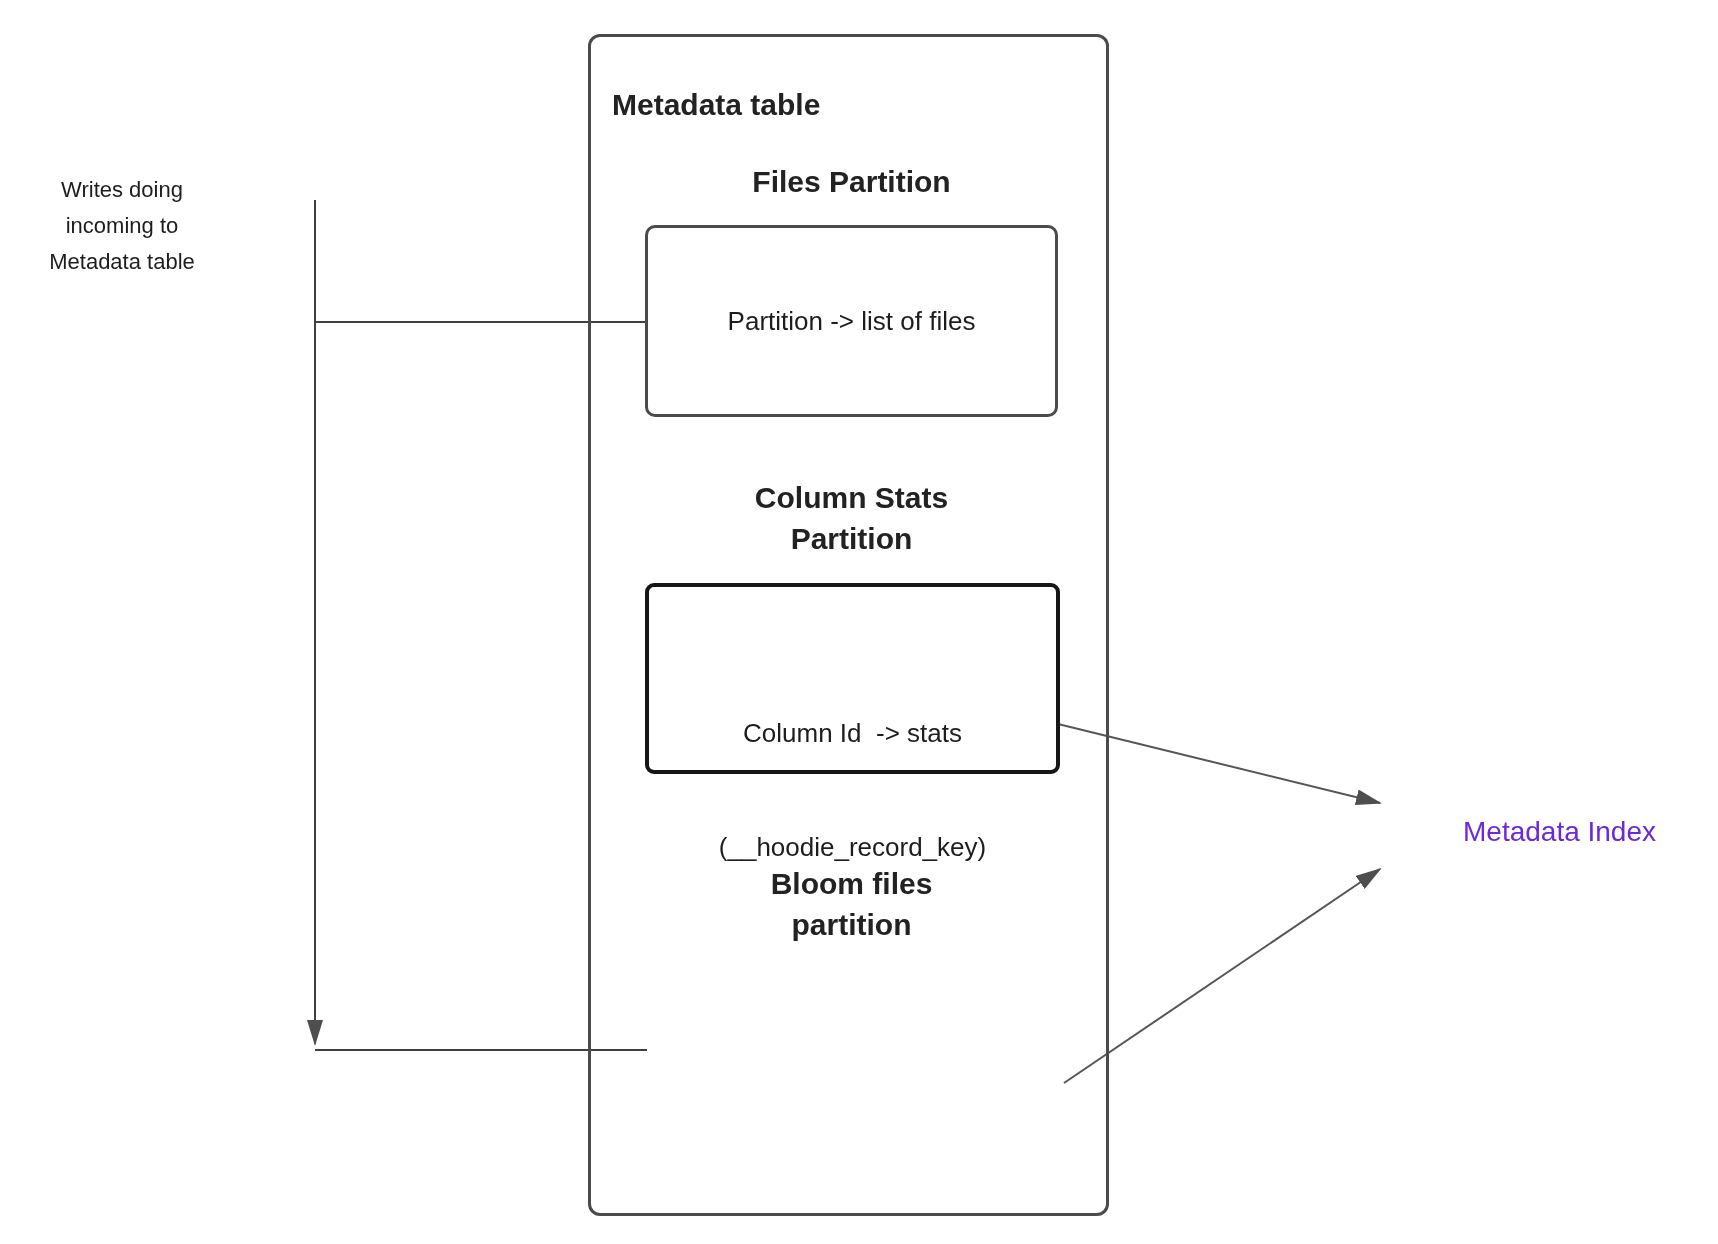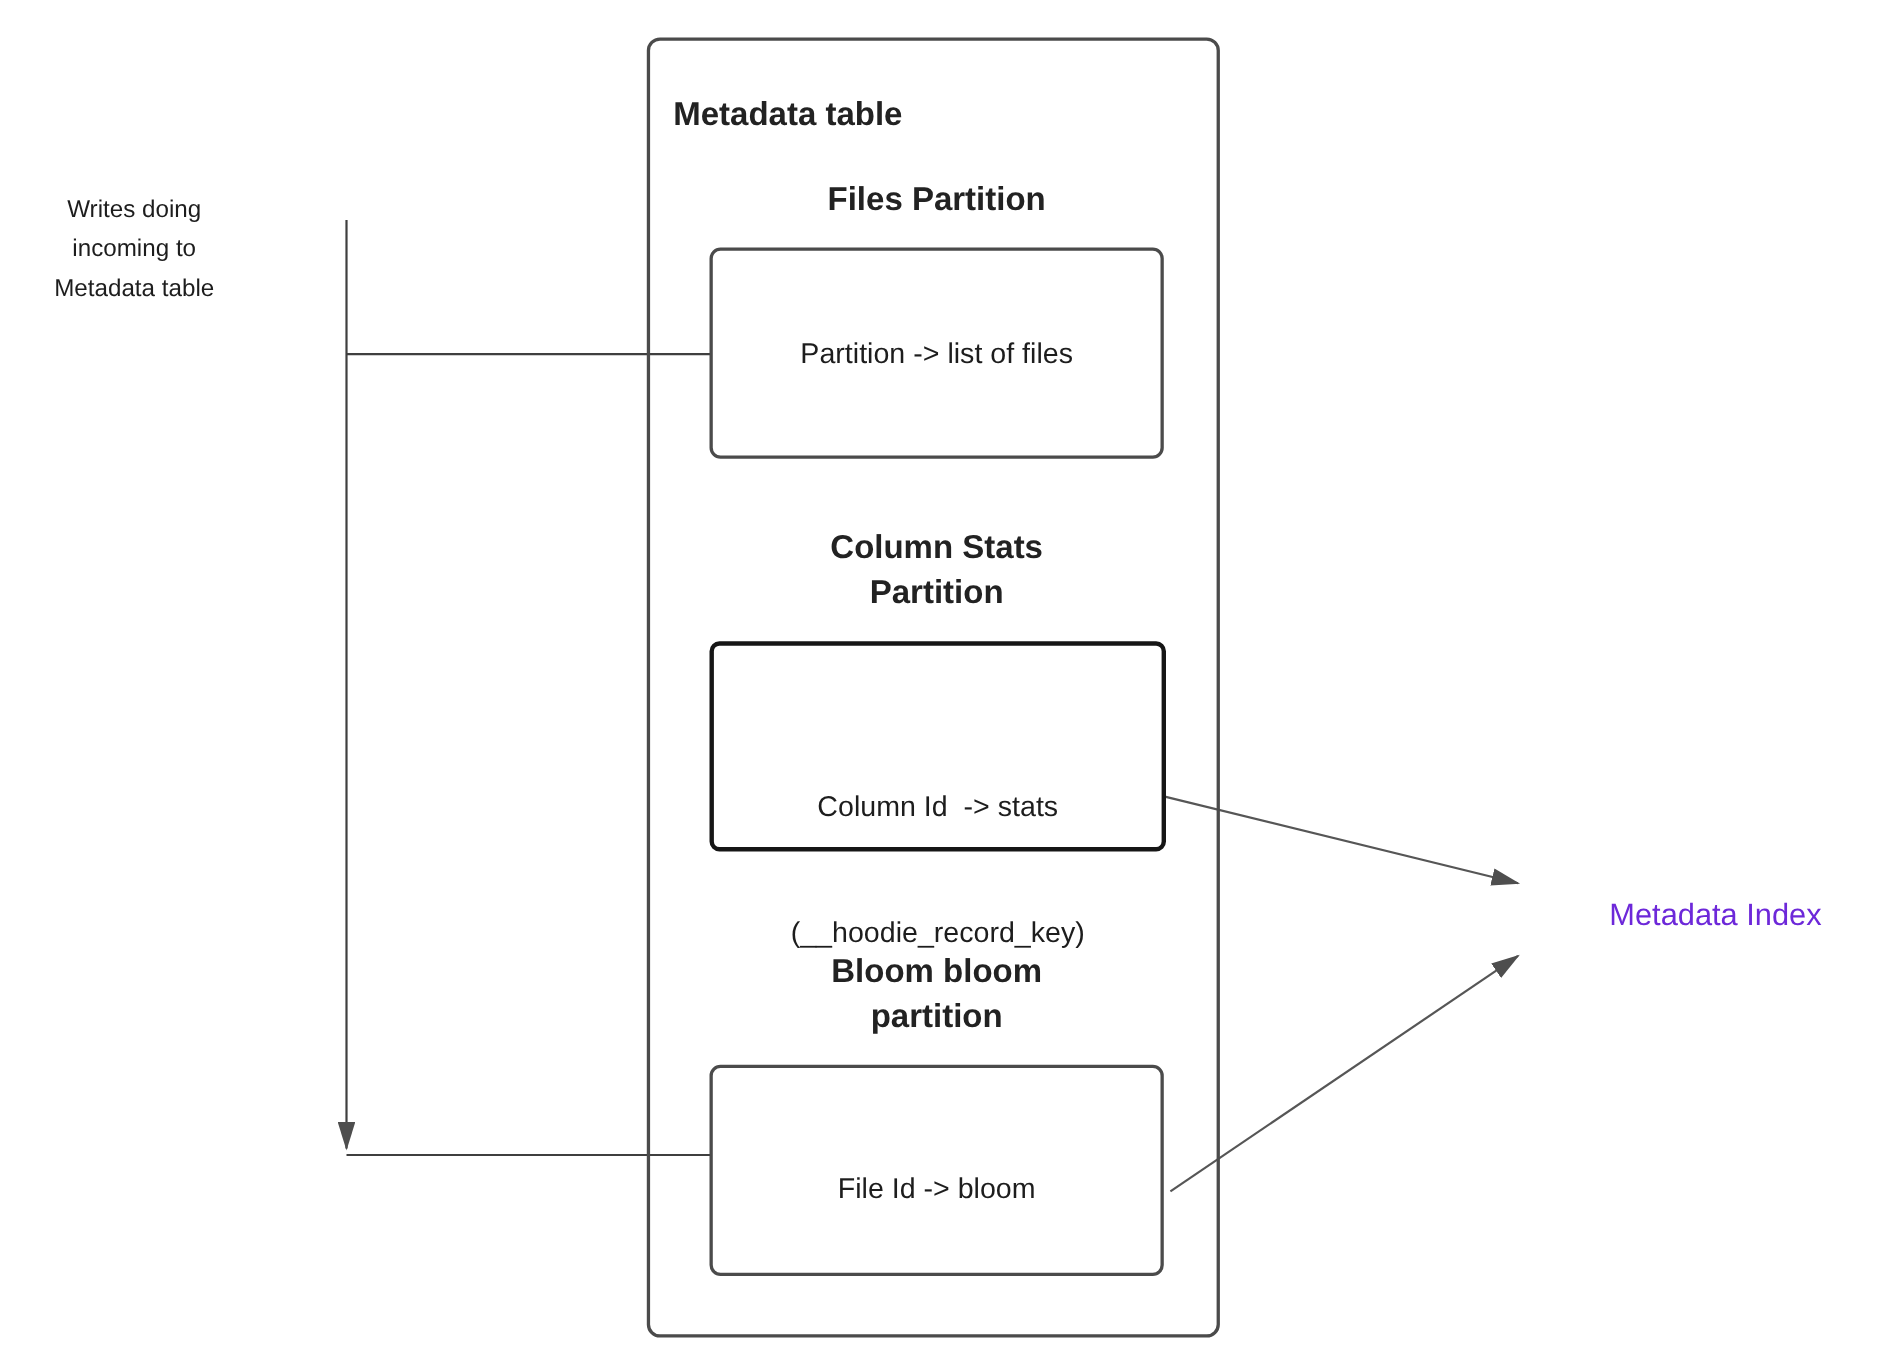--- a/index.html
+++ b/index.html
@@ -134,22 +134,19 @@
     <div>Partition</div>
   </div>
   <div class="abs inner-box column-box">
     <div class="box-text">
       <div>Column Id  -&gt; stats</div>
       <div>(__hoodie_record_key)</div>
     </div>
   </div>
 
   <div class="abs part-heading bloom-heading heading center">
-    <div>Bloom bloom</div>
+    <div>Bloom files</div>
     <div>partition</div>
-  </div>
-  <div class="abs inner-box bloom-box">
-    <div class="box-text">File Id -&gt; bloom</div>
   </div>
 
   <div class="abs index-title center">Metadata Index</div>
 
 </div>
 
 </body></html>

